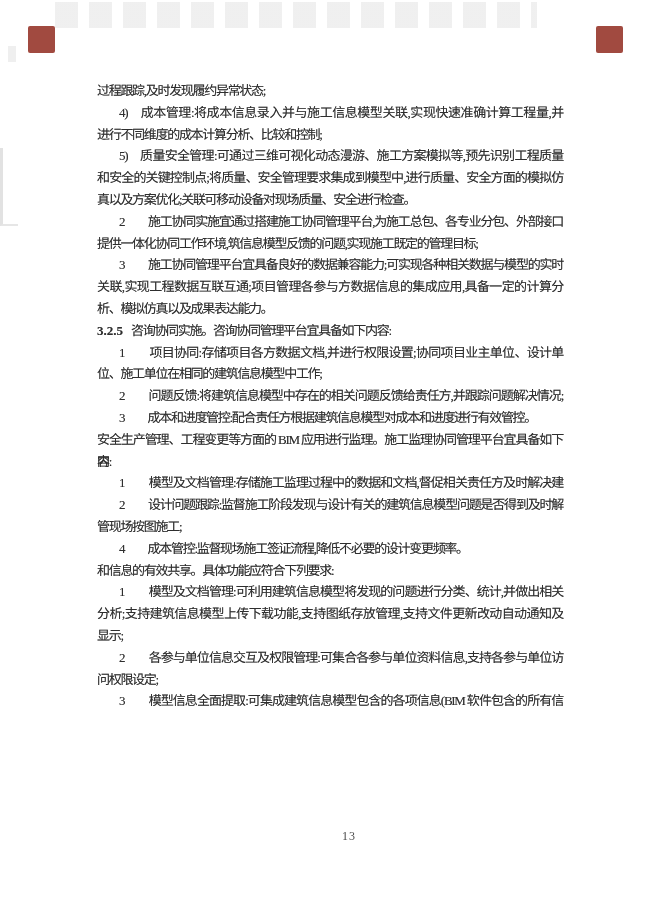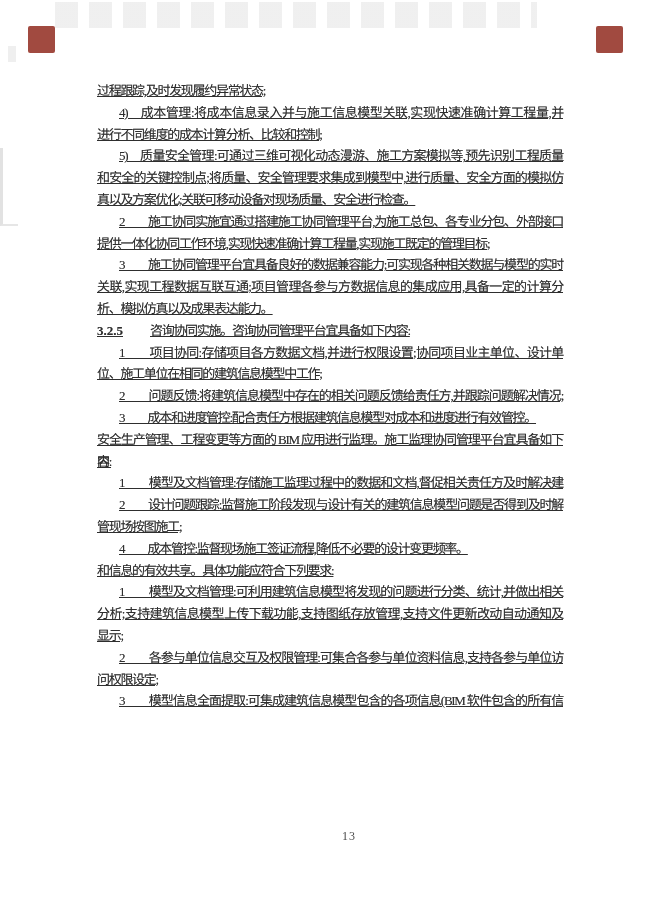--- a/index.html
+++ b/index.html
@@ -57,40 +57,39 @@
     height: 16px;
     background: #efefef;
   }
   
   .content {
     position: absolute;
     left: 97px;
     top: 80px;
     width: 466px;
     color: #2e2e2e;
-    text-decoration: underline;
   }
   .line {
     height: 21.8px;
     line-height: 21.8px;
     font-size: 13px;
     letter-spacing: -1.3px;
     white-space: pre-wrap;
     text-shadow: 0 0 0.4px rgba(40,40,40,0.45);
   }
   .line.j {
     text-align: justify;
     text-align-last: justify;
   }
   .line.ind {
     padding-left: 22px;
   }
   .sec-num {
     font-weight: bold;
-    margin-right: 27px;
+    margin-right: 8px;
     letter-spacing: 0;
   }
   
   .footer {
     position: absolute;
     left: 0;
     right: 0;
     top: 829px;
     text-align: center;
     font-size: 12px;
@@ -115,21 +114,21 @@
   <div class="edge-dot"></div>
 
   <div class="content" id="doc-lines" style="color: rgb(46, 46, 46);">
       <div class="line">过程跟踪,及时发现履约异常状态;</div>
       <div class="line ind j">4)　成本管理:将成本信息录入并与施工信息模型关联,实现快速准确计算工程量,并</div>
       <div class="line">进行不同维度的成本计算分析、比较和控制;</div>
       <div class="line ind j">5)　质量安全管理:可通过三维可视化动态漫游、施工方案模拟等,预先识别工程质量</div>
       <div class="line j">和安全的关键控制点;将质量、安全管理要求集成到模型中,进行质量、安全方面的模拟仿</div>
       <div class="line">真以及方案优化;关联可移动设备对现场质量、安全进行检查。</div>
       <div class="line ind j">2　　施工协同实施宜通过搭建施工协同管理平台,为施工总包、各专业分包、外部接口</div>
-      <div class="line">提供一体化协同工作环境,实现快速准确计算工程量,实现施工既定的管理目标;</div>
+      <div class="line">提供一体化协同工作环境,筑信息模型反馈的问题,实现施工既定的管理目标;</div>
       <div class="line ind j">3　　施工协同管理平台宜具备良好的数据兼容能力;可实现各种相关数据与模型的实时</div>
       <div class="line j">关联,实现工程数据互联互通;项目管理各参与方数据信息的集成应用,具备一定的计算分</div>
       <div class="line">析、模拟仿真以及成果表达能力。</div>
       <div class="line"><span class="sec-num">3.2.5</span><span>咨询协同实施。咨询协同管理平台宜具备如下内容:</span></div>
       <div class="line ind j">1　　项目协同:存储项目各方数据文档,并进行权限设置;协同项目业主单位、设计单</div>
       <div class="line">位、施工单位在相同的建筑信息模型中工作;</div>
       <div class="line ind j">2　　问题反馈:将建筑信息模型中存在的相关问题反馈给责任方,并跟踪问题解决情况;</div>
       <div class="line ind">3　　成本和进度管控:配合责任方根据建筑信息模型对成本和进度进行有效管控。</div>
       <div class="line j">安全生产管理、工程变更等方面的 BIM 应用进行监理。施工监理协同管理平台宜具备如下内</div>
       <div class="line">容:</div>

